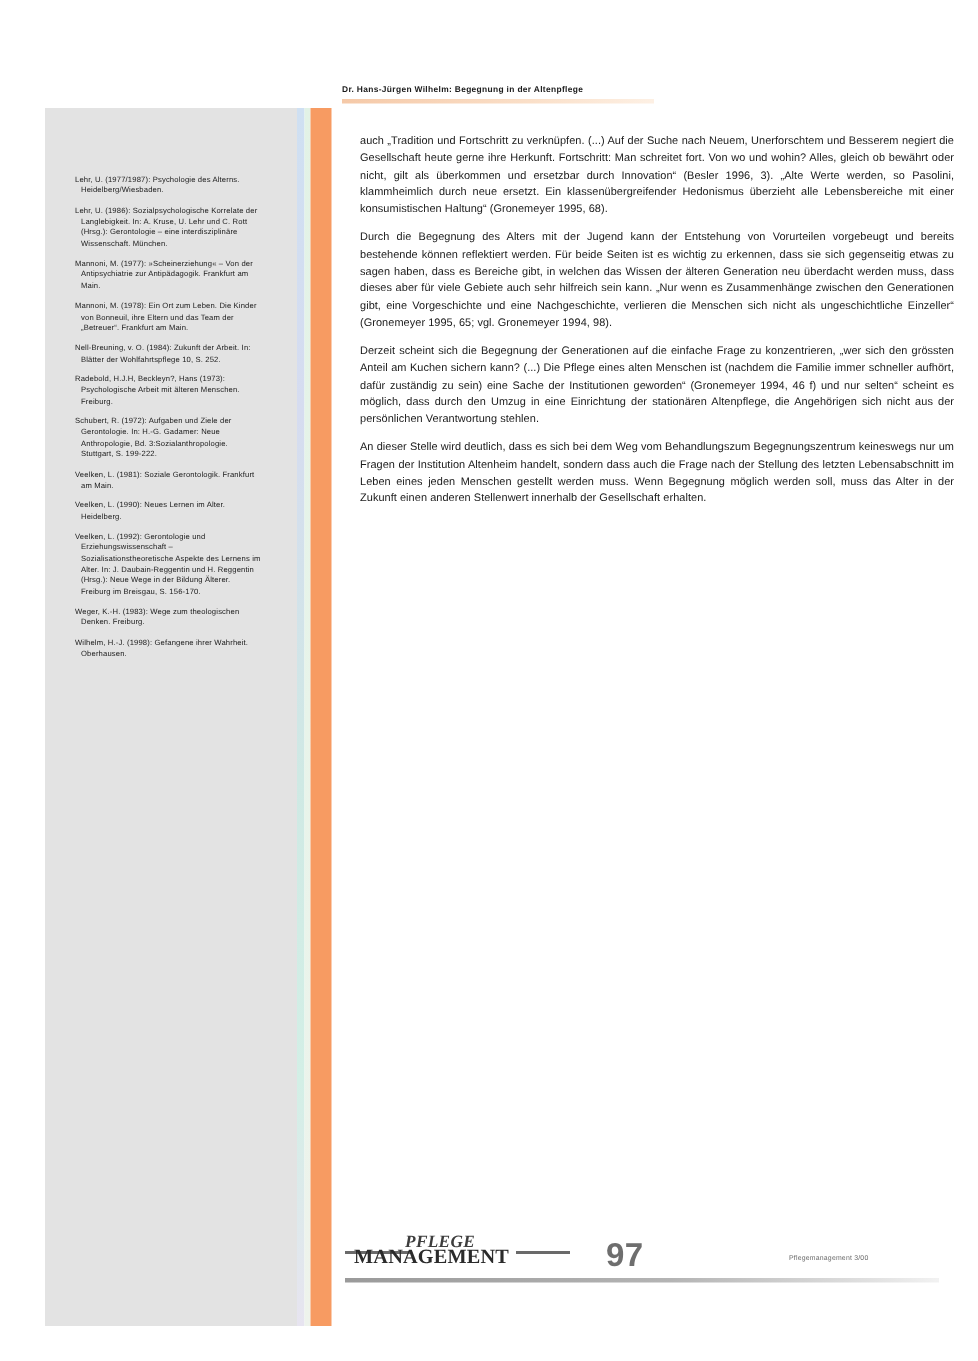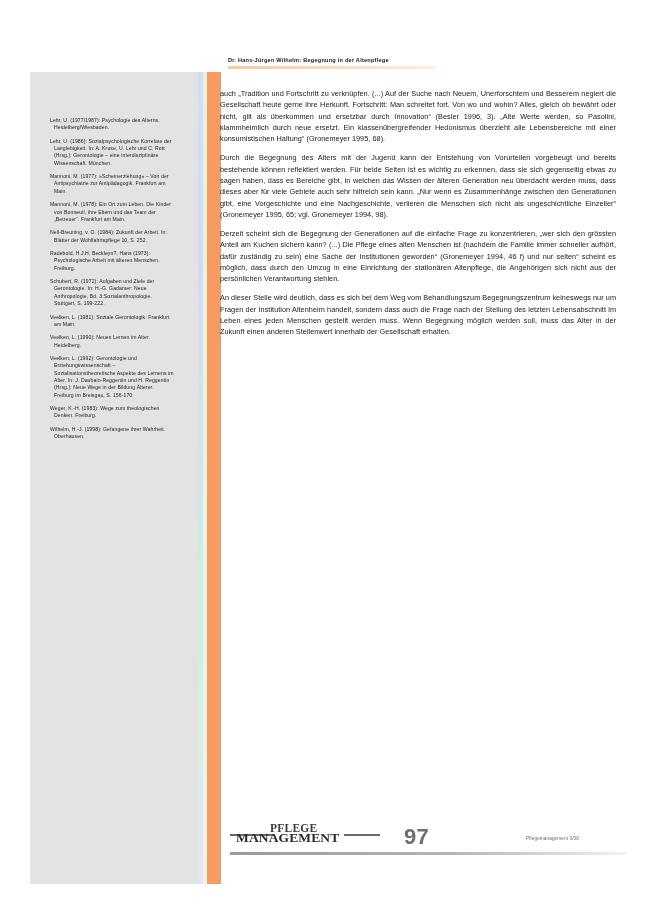--- a/index.html
+++ b/index.html
@@ -97,21 +97,21 @@
     left: 228px;
     top: 66px;
     width: 208px;
     height: 3px;
     background: linear-gradient(to right, #f5c9a8 0%, #fadfc8 60%, #fdf0e4 100%);
   }
 
   
   #main {
     position: absolute;
-    left: 220px;
+    left: 240px;
     top: 88px;
     width: 396px;
   }
   .para {
     font-size: 7.3px;
     line-height: 11.35px;
     color: #1a1a1a;
     text-align: justify;
     margin: 0 0 7.6px 0;
     letter-spacing: 0.005em;
@@ -137,20 +137,21 @@
   #logo-pflege {
     position: absolute;
     left: 34px;
     top: 0px;
     font-family: "Liberation Serif", serif;
     font-weight: bold;
     font-size: 11.5px;
     letter-spacing: 0.02em;
     color: #3d3d3d;
     line-height: 12px;
+    font-style: italic;
   }
   #logo-management {
     position: absolute;
     left: 0px;
     top: 9px;
     font-family: Liberation Serif, serif;
     font-weight: bold;
     font-size: 13.5px;
     letter-spacing: 0.01em;
     color: #2b2b2b;

